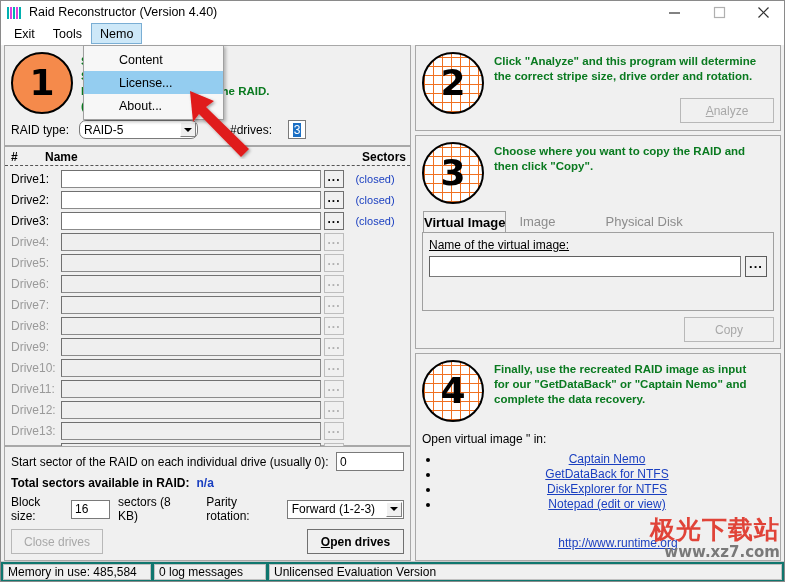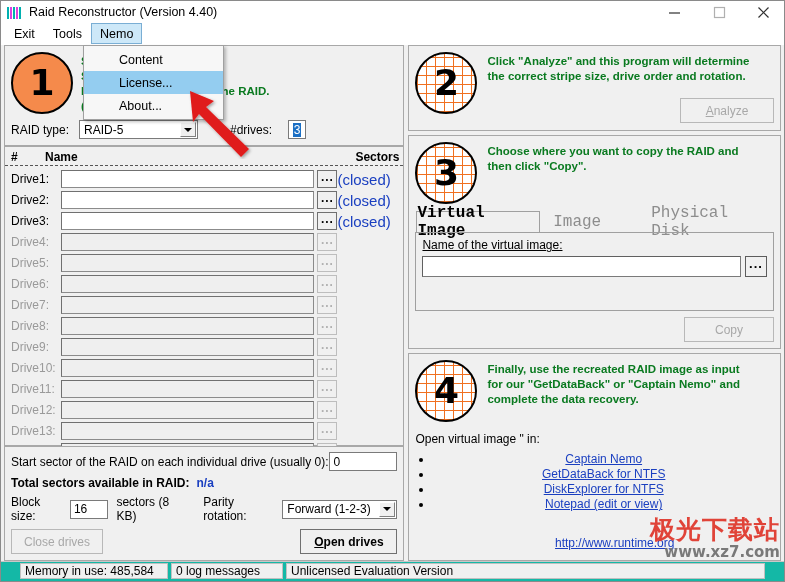--- a/index.html
+++ b/index.html
@@ -140,21 +140,21 @@
   }
   .drow.dis .dfield { background:#efefef; }
   .dots {
     width:20px; height:18px; margin-left:3px;
     background:#f0f0f0; border:1px solid #707070;
     display:flex; align-items:center; justify-content:center;
     font-weight:bold; font-size:12px; letter-spacing:1px; color:#000;
     line-height:6px; padding-bottom:4px;
   }
   .drow.dis .dots { color:#b0b0b0; border-color:#bdbdbd; }
-  .dsect { width:62px; text-align:left; font-size:15px; color:#1a3fc0; }
+  .dsect { width:62px; text-align:center; font-size:11px; color:#1a3fc0; }
   
   .p-bottom { flex:0 0 auto; padding:5px 6px 6px 6px; }
   .pb-row { display:flex; align-items:center; margin-bottom:5px; }
   .pb-row .grow { flex:1 1 auto; }
   .txtbox {
     background:#fff; border:1px solid #7a7a7a; height:19px;
     display:flex; align-items:center; padding-left:3px; font-size:12px;
   }
   .bold { font-weight:bold; }
   .navy { color:#1a3fc0; font-weight:bold; }
@@ -162,42 +162,41 @@
     height:25px; min-width:90px; background:#f0f0f0;
     border:1px solid #707070;
     display:flex; align-items:center; justify-content:center;
     font-size:12px; color:#000; font-family:"Liberation Sans", sans-serif;
   }
   .btn.dis { color:#a8a8a8; border-color:#b8b8b8; }
   .btn.strong { font-weight:bold; }
   .btn u { text-decoration:underline; }
   
   .statusbar {
-    flex:0 0 20px; height:20px; display:flex; align-items:flex-start;
-    padding:1px 19px; gap:3px; background:#14b8a6;
+    flex:0 0 20px; height:20px; display:flex; align-items:center;
+    padding:1px 2px; gap:3px; background:#0f766e;
     border-top:1px solid #c8c8c8;
   }
   .sb-cell {
     border:1px solid #c0c0c0; background:#f0f0f0;
     display:flex; align-items:center; padding:0 4px; font-size:12px; color:#000;
   }
   .sb-1 { width:148px; }
   .sb-2 { width:112px; }
   .sb-3 { flex:1 1 auto; }
   
   .rp { padding:6px; display:flex; flex-direction:column; }
   .rp-top { display:flex; gap:10px; }
   .rp-green { font-weight:bold; color:#0a7a20; font-size:11.5px; line-height:15px; }
   .rp-btnrow { display:flex; justify-content:flex-end; margin-top:4px; }
   .tabs { display:flex; align-items:flex-end; height:22px; padding-left:1px; }
   .tab {
     height:21px; padding:0 0; display:flex; align-items:center;
-    font-size:16px; color:#8d8d8d; background:#f0f0f0;
+    font-size:13px; color:#8d8d8d; background:#f0f0f0;
     border:1px solid transparent;
-    font-family:Liberation Mono, monospace;
   }
   .tab.active {
     color:#000; font-weight:bold; background:#f0f0f0;
     border:1px solid #a0a0a0; border-bottom-color:#f0f0f0;
     height:22px; margin-bottom:-1px;
   }
   .tabpanel { border:1px solid #a0a0a0; padding:5px 6px 8px 6px; }
   .tp-label { font-size:12px; margin-bottom:4px;text-decoration:underline; }
   .tp-inputrow { display:flex; align-items:center; gap:4px; }
   .tp-input {
@@ -292,21 +291,21 @@
           </div>
           <div style="flex:1 1 auto; padding-top:2px;">
             <div class="p1-green">S</div>
             <div class="p1-green">S                                ves in this RAID array.</div>
             <div class="p1-green">N                                images that constitute the RAID.</div>
             <div class="p1-green">(</div>
           </div>
         </div>
         <div class="p1-row">
           <div class="lbl" style="width:62px;">RAID type:</div>
-          <div class="combo" style="width:119px;">
+          <div class="combo" style="width:119px;border-radius:7px;">
             <span>RAID-5</span>
             <span class="arrow"></span>
           </div>
           <div class="lbl" style="margin-left:26px;">#drives:</div>
           <div class="tinybox" style="margin-left:10px;">
             <span>3</span>
           </div>
         </div>
       </div>
 

